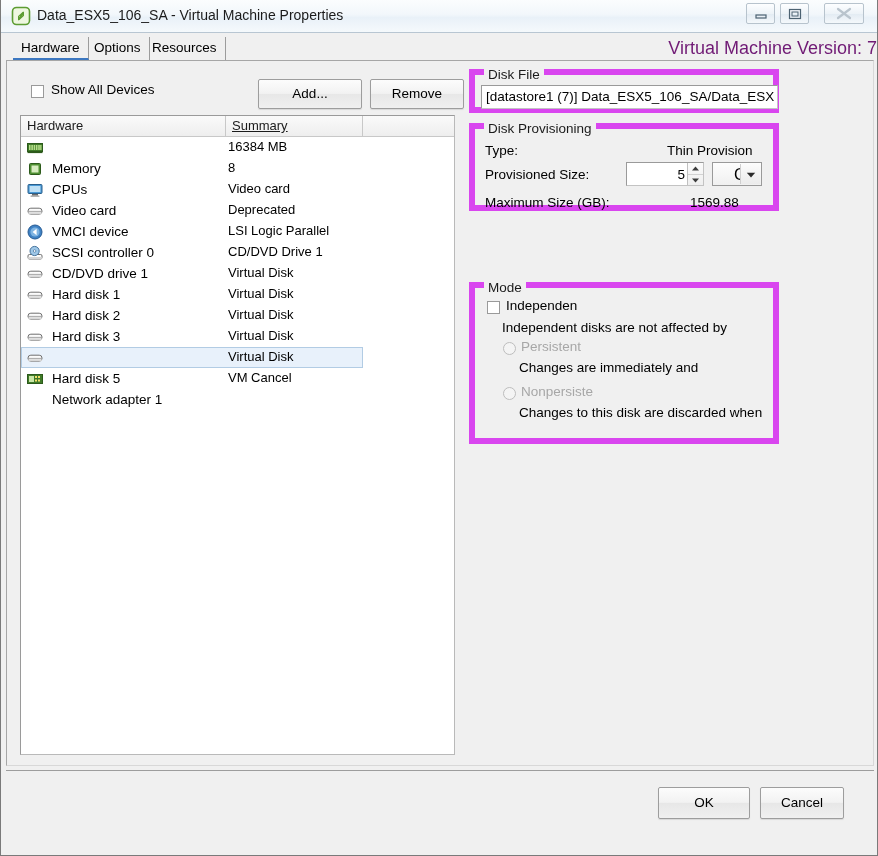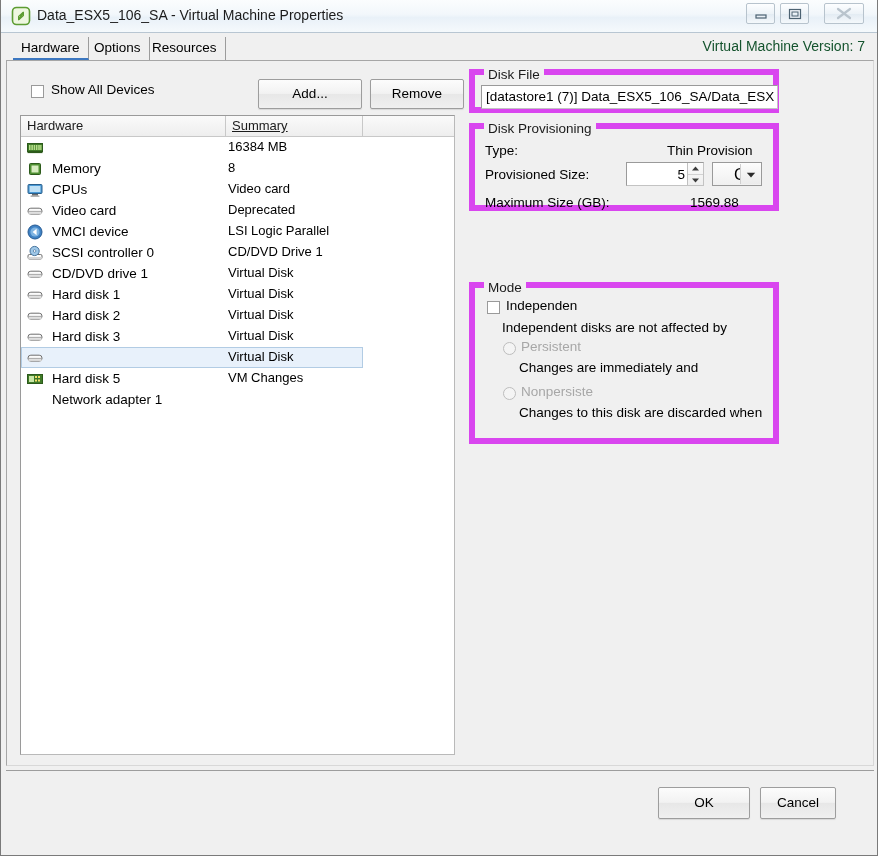--- a/index.html
+++ b/index.html
@@ -80,23 +80,23 @@
     font-size: 13.5px;
     color: #000;
     border-right: 1px solid #9c9c9c;
     white-space: nowrap;
   }
   #tab-hardware  { left: 12px;  font-weight: normal; border-bottom: 2px solid #3c77c0; }
   #tab-options   { left: 85px; }
   #tab-resources { left: 143px; }
   #vm-version {
     position: absolute;
-    right: 14px; top: 5px;
-    font-size: 14px;
-    color: #14532d;
+    right: 2px; top: 5px;
+    font-size: 18px;
+    color: #701a75;
     white-space: nowrap;
   }
 
   
   #content {
     position: absolute;
     left: 5px; top: 60px;
     width: 868px;
     height: 706px;
     box-sizing: border-box;
@@ -397,21 +397,21 @@
   
   #footer {
     position: absolute;
     left: 5px; top: 770px;
     width: 868px; height: 77px;
     box-sizing: border-box;
     background: #f0f0f0;
     border-top: 1px solid #9d9d9d;
   }
   #btn-ok     { left: 652px; top: 16px; width: 92px; height: 32px; line-height: 30px; }
-  #btn-cancel { left: 754px; top: 16px; width: 76px; height: 32px; line-height: 30px; }
+  #btn-cancel { left: 754px; top: 16px; width: 84px; height: 32px; line-height: 30px; }
 </style>
 </head>
 <body>
 
 <div id="window">
 
   <div id="titlebar">
     <span id="title-icon">
       <svg width="20" height="20" viewBox="0 0 20 20">
         <rect x="1.5" y="1.5" width="17" height="17" rx="4" ry="4" fill="#eef7e0" stroke="#5c9c32" stroke-width="1.6"></rect>
@@ -578,21 +578,21 @@
                 <rect x="0.5" y="3.5" width="15" height="9" fill="#3f7a28" stroke="#2c5a1b"></rect>
                 <rect x="2" y="5" width="5" height="6" fill="#c9e6a6"></rect>
                 <g fill="#f2e06a">
                   <rect x="8" y="5" width="2" height="2"></rect>
                   <rect x="11" y="5" width="2" height="2"></rect>
                   <rect x="8" y="8.5" width="2" height="2"></rect>
                   <rect x="11" y="8.5" width="2" height="2"></rect>
                 </g>
               </svg></span>
             <span class="hw-name">Network adapter 1</span>
-            <span class="hw-summary">VM Changes</span>
+            <span class="hw-summary">VM Cancel</span>
           </div>
         </div>
     </div>
 
     <div class="groupbox" id="gb-diskfile">
       <span class="group-title">Disk File</span>
       <div class="textfield" id="diskfile-field">[datastore1 (7)] Data_ESX5_106_SA/Data_ESX</div>
     </div>
 
     <div class="groupbox" id="gb-provisioning">

